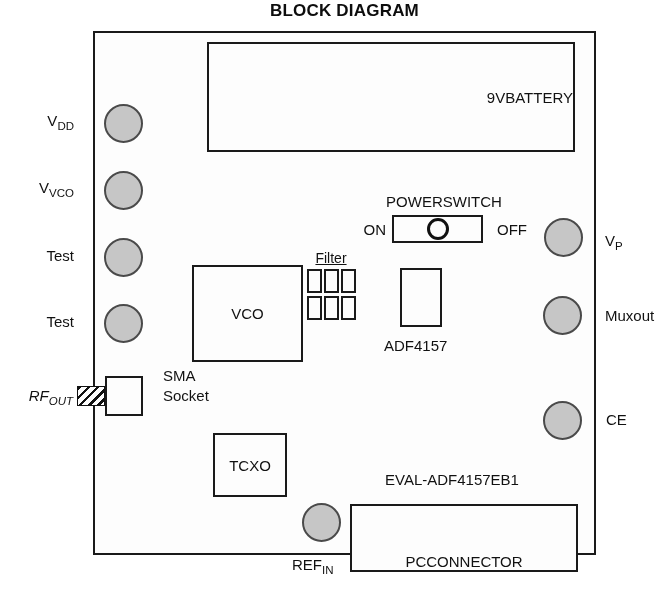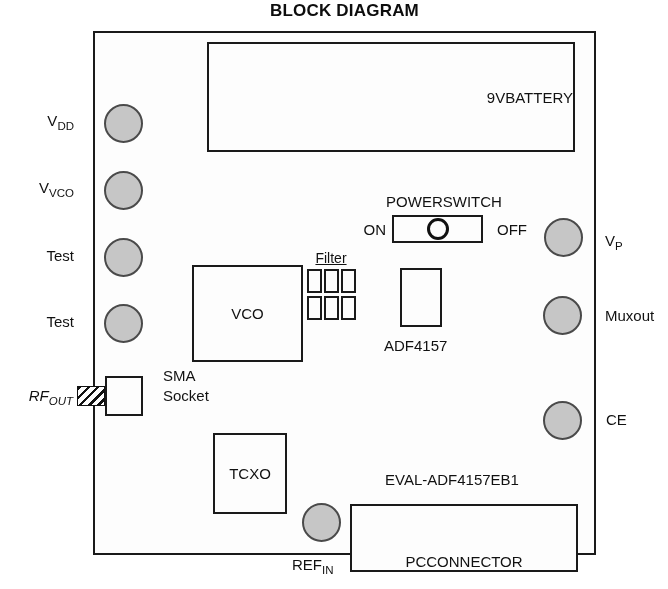--- a/index.html
+++ b/index.html
@@ -18,21 +18,21 @@
     border:2px solid #1a1a1a; background:#fdfdfd;
   }
   .box {
     border:2px solid #1a1a1a; background:#fdfdfd;
     display:flex; align-items:center; justify-content:center;
     font-size:15px; color:#111; z-index:2;
   }
   .battery  { left:207px; top:42px;  width:368px; height:110px;justify-content:flex-end; }
   .vco      { left:192px; top:265px; width:111px; height:97px; }
   .adf4157  { left:400px; top:268px; width:42px;  height:59px; }
-  .tcxo     { left:213px; top:433px; width:74px;  height:81px; }
+  .tcxo     { left:213px; top:433px; width:74px;  height:64px; }
   .sma-box  { left:105px; top:376px; width:38px;  height:40px; z-index:3; }
   .switch-box { left:392px; top:215px; width:91px; height:28px; }
   .pcconn   { left:350px; top:504px; width:228px; height:68px; z-index:4;
               align-items:flex-end; padding-top:14px; }
   .label { font-size:15px; white-space:nowrap; color:#111; }
   .label sub { font-size:11.5px; line-height:1; vertical-align:-4px; letter-spacing:0;margin-top:7px; }
   .lbl-right { text-align:right; }
   .powerswitch-lbl { left:371px; top:193px; width:146px; text-align:center; }
   .on-lbl  { left:336px; top:221px; width:50px; text-align:right; }
   .off-lbl { left:497px; top:221px; }

